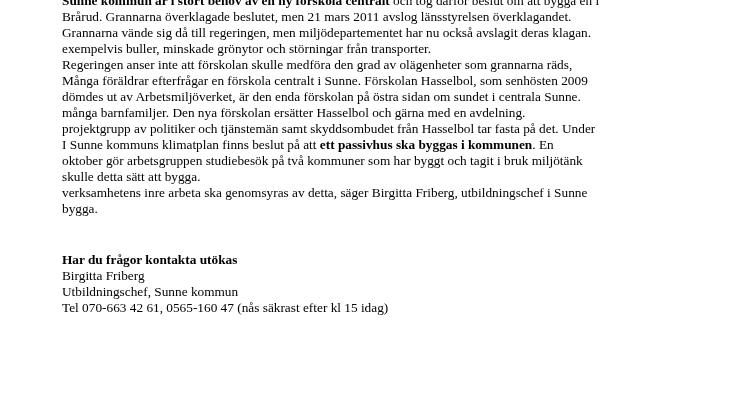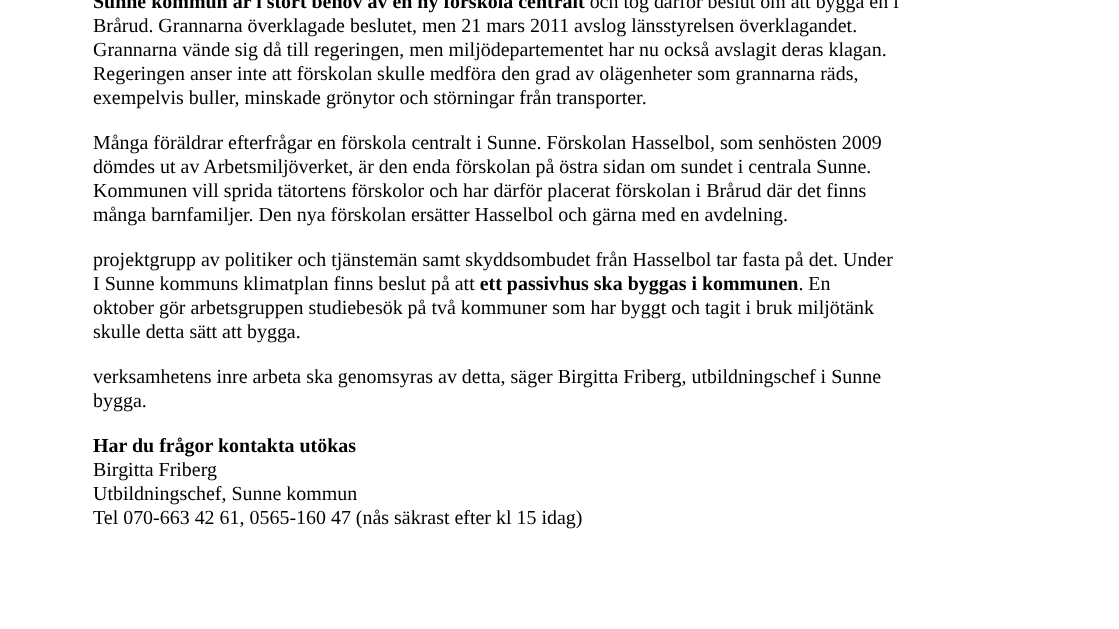--- a/index.html
+++ b/index.html
@@ -21,21 +21,20 @@
     position: absolute;
     left: 62px;
     top: -7px;
     width: 684px;
   }
   .para {
     margin: 0;
     padding: 0;
   }
   .para + .para {
-    margin-top: 14px;
   }
   .contact-block {
     margin-top: 35px;
   }
   .line {
     display: block;
     white-space: nowrap;
   }
   .b {
     font-weight: bold;
@@ -43,28 +42,27 @@
 </style>
 </head>
 <body>
 
 <div class="content">
 
   <p class="para">
     <span class="line"><span class="b">Sunne kommun är i stort behov av en ny förskola centralt</span><span> och tog därför beslut om att bygga en i</span></span>
     <span class="line">Brårud. Grannarna överklagade beslutet, men 21 mars 2011 avslog länsstyrelsen överklagandet.</span>
     <span class="line">Grannarna vände sig då till regeringen, men miljödepartementet har nu också avslagit deras klagan.</span>
+    <span class="line">exempelvis buller, minskade grönytor och störningar från transporter.</span>
     <span class="line">Regeringen anser inte att förskolan skulle medföra den grad av olägenheter som grannarna räds,</span>
-    <span class="line">exempelvis buller, minskade grönytor och störningar från transporter.</span>
   </p>
 
   <p class="para">
     <span class="line">Många föräldrar efterfrågar en förskola centralt i Sunne. Förskolan Hasselbol, som senhösten 2009</span>
     <span class="line">dömdes ut av Arbetsmiljöverket, är den enda förskolan på östra sidan om sundet i centrala Sunne.</span>
-    <span class="line">Kommunen vill sprida tätortens förskolor och har därför placerat förskolan i Brårud där det finns</span>
     <span class="line">många barnfamiljer. Den nya förskolan ersätter Hasselbol och gärna med en avdelning.</span>
   </p>
 
   <p class="para">
     <span class="line">projektgrupp av politiker och tjänstemän samt skyddsombudet från Hasselbol tar fasta på det. Under</span>
     <span class="line"><span>I Sunne kommuns klimatplan finns beslut på att </span><span class="b">ett passivhus ska byggas i kommunen</span><span>. En</span></span>
     <span class="line">oktober gör arbetsgruppen studiebesök på två kommuner som har byggt och tagit i bruk miljötänk</span>
     <span class="line">skulle detta sätt att bygga.</span>
   </p>
 

